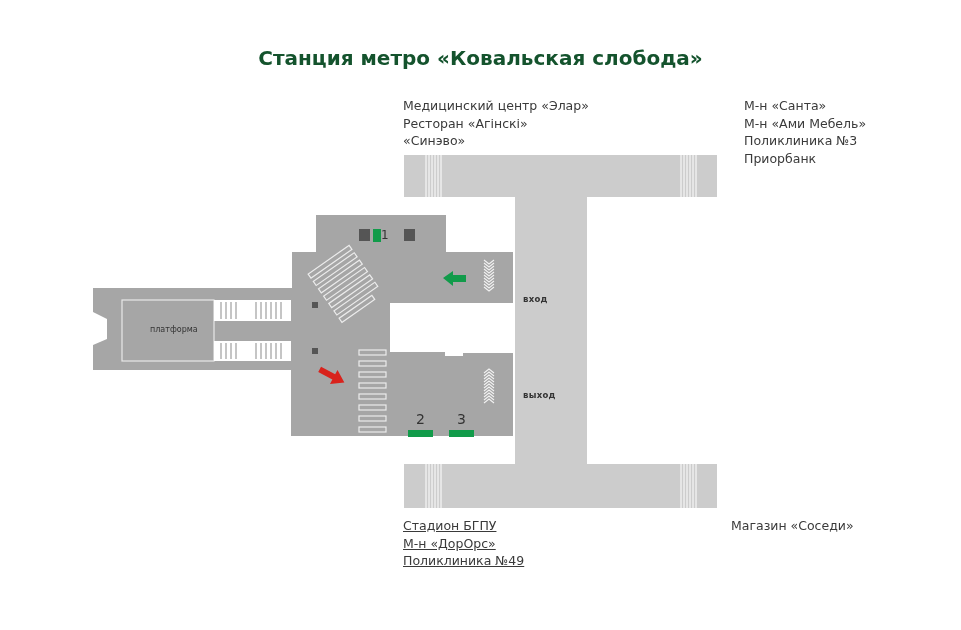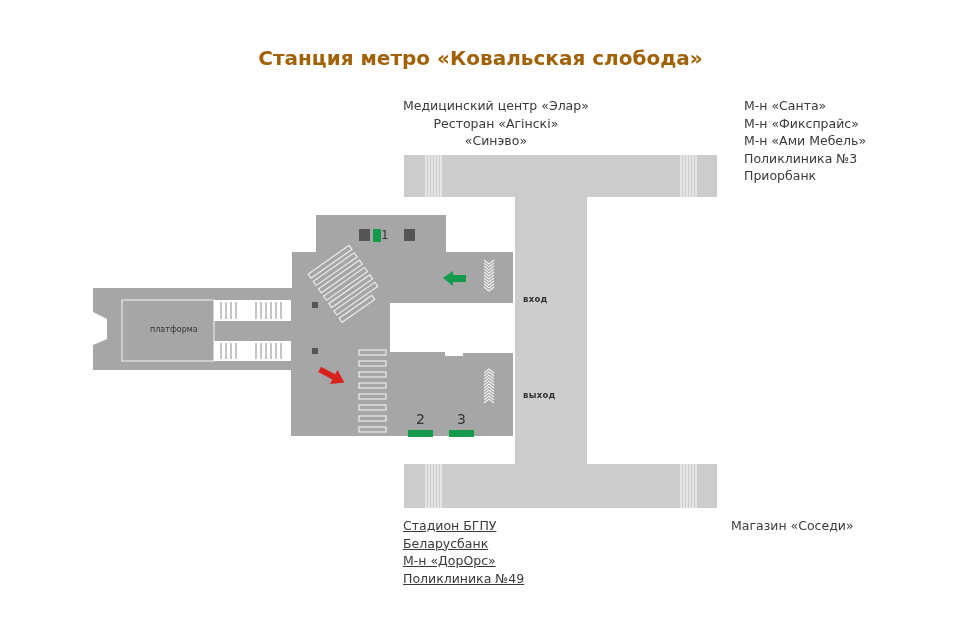--- a/index.html
+++ b/index.html
@@ -1,48 +1,46 @@
 <!DOCTYPE html>
 <html><head>
 <meta charset="utf-8">
 <style>
   html, body { margin: 0; padding: 0; background: #ffffff; }
   body { width: 961px; height: 630px; position: relative; overflow: hidden;
          font-family: "DejaVu Sans", sans-serif; color: #333; }
   .title { position: absolute; left: 0; width: 961px; top: 46px; text-align: center;
-           font-size: 20px; font-weight: bold; color: #a16207; }
+           font-size: 20px; font-weight: bold; color: #14532d; }
   .poi-list { position: absolute; font-size: 12.5px; line-height: 17.6px; color: #3a3a3a; margin: 0; padding: 0; list-style: none; }
   .poi-list li { white-space: nowrap; }
   .map { position: absolute; left: 0; top: 0; width: 961px; height: 630px; }
   .lbl { position: absolute; font-size: 8.5px; color: #333; font-weight: bold; letter-spacing: 0.3px; margin-top: 16px; }
   .plat-lbl { position: absolute; font-size: 8px; color: #333; text-align: right; }
   .num { position: absolute; font-size: 14px; color: #333; }
 </style>
 </head>
 <body>
 
 <div class="title">Станция метро «Ковальская слобода»</div>
 
-<ul class="poi-list" style="left:403px; top:97px;text-align:center;">
+<ul class="poi-list" style="left:403px; top:97px;">
   <li>Медицинский центр «Элар»</li>
   <li>Ресторан «Агінскі»</li>
   <li>«Синэво»</li>
 </ul>
 
 <ul class="poi-list" style="left:744px; top:97px;">
   <li>М-н «Санта»</li>
-  <li>М-н «Фикспрайс»</li>
   <li>М-н «Ами Мебель»</li>
   <li>Поликлиника №3</li>
   <li>Приорбанк</li>
 </ul>
 
 <ul class="poi-list" style="left:403px; top:517px;text-decoration:underline;">
   <li>Стадион БГПУ</li>
-  <li>Беларусбанк</li>
   <li>М-н «ДорОрс»</li>
   <li>Поликлиника №49</li>
 </ul>
 
 <ul class="poi-list" style="left:731px; top:517px;">
   <li>Магазин «Соседи»</li>
 </ul>
 
 <svg class="map" viewBox="0 0 961 630" width="961" height="630">
 

